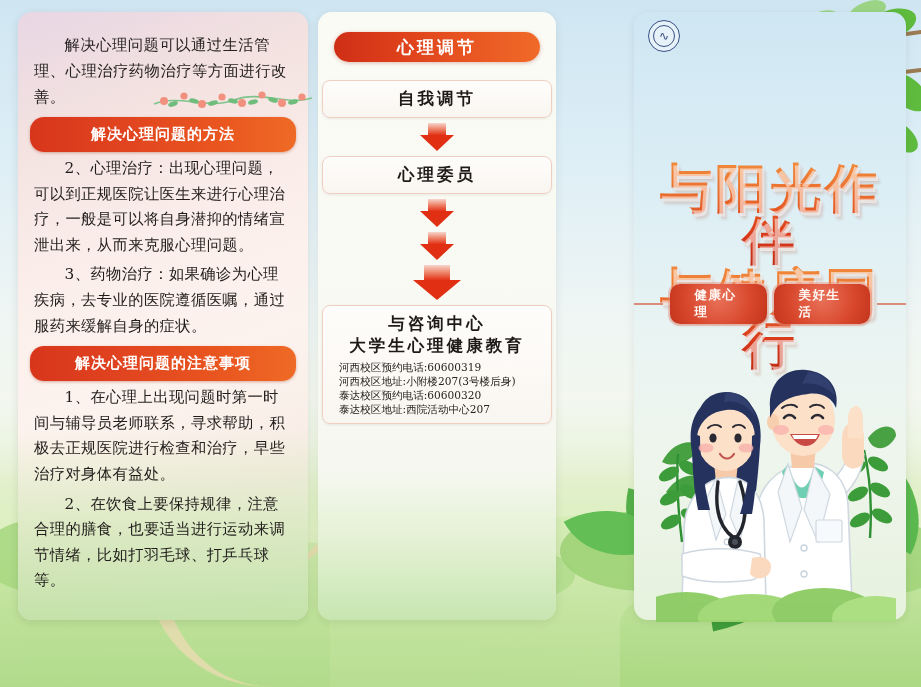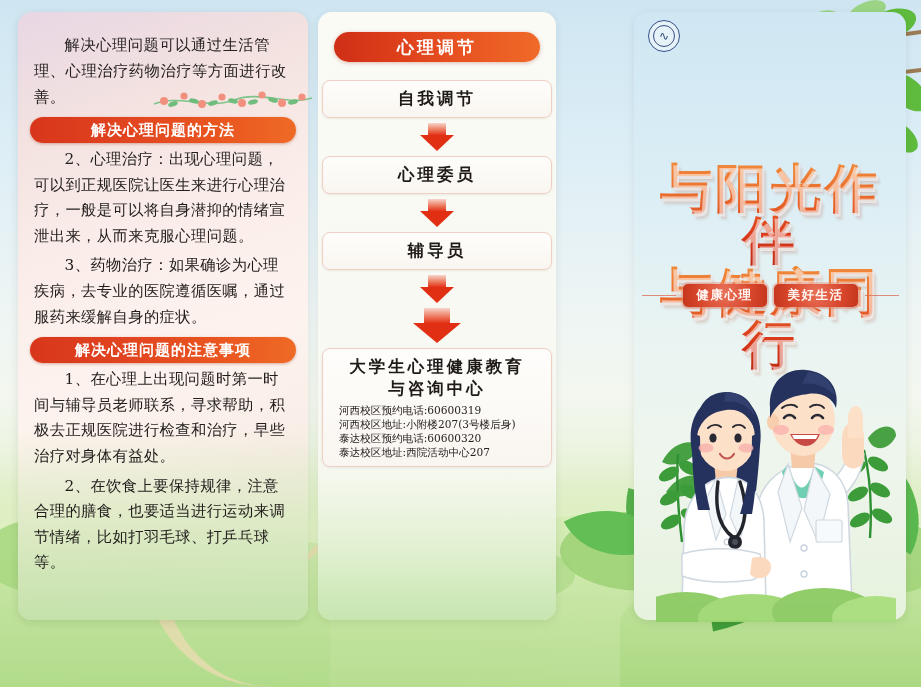--- a/index.html
+++ b/index.html
@@ -100,21 +100,21 @@
     margin:20px 18px 0 16px;
     font-family:"DejaVu Serif","Liberation Serif",serif;
     font-size:15.3px;line-height:26px;color:#262220;
     text-indent:2em;letter-spacing:.5px;
   }
   .flower-divider{
     position:absolute;left:132px;top:76px;width:166px;height:22px;z-index:4;
   }
   .sec-head{
     position:relative;z-index:4;
-    margin:7px 12px 3px 12px;height:26px;border-radius:14px;
+    margin:7px 12px 3px 12px;height:35px;border-radius:14px;
     background:linear-gradient(90deg,#d8361b 0%, #e14420 35%, #e9551f 70%, #ef6a26 100%);
     color:#fff;font-size:15px;font-weight:bold;letter-spacing:1px;
     display:flex;align-items:center;justify-content:center;
     box-shadow:0 1px 3px rgba(150,40,10,.35);
   }
   .body-text{
     position:relative;z-index:3;
     margin:4px 18px 0 16px;
     font-family:"DejaVu Serif","Liberation Serif",serif;
     font-size:15.3px;line-height:25.6px;color:#201d1b;
@@ -192,21 +192,21 @@
     -webkit-background-clip:text;background-clip:text;color:transparent;
     text-shadow:2px 3px 0 rgba(255,255,255,.55);
     filter:drop-shadow(2px 3px 1px rgba(160,70,40,.28));
   }
   .badges{
     position:absolute;left:0;top:272px;width:272px;z-index:5;
     display:flex;align-items:center;justify-content:center;gap:7px;
   }
   .rule{width:34px;height:1.5px;background:#d96a50;opacity:.75;}
   .badge{
-    padding:3px 14px;border-radius:5px;
+    padding:3px 25px;border-radius:10px;
     background:radial-gradient(circle at 50% 35%, #e9725a 0%, #d8472c 60%, #c3341c 100%);
     color:#fff8f4;font-size:12.5px;font-weight:bold;letter-spacing:1.5px;
     font-family:"DejaVu Serif","Liberation Serif",serif;
     box-shadow:0 0 0 2px rgba(232,150,130,.45), 0 1px 3px rgba(140,40,20,.3);
   }
 
   
   .doctors{position:absolute;left:22px;top:330px;width:240px;height:280px;z-index:4;}
 </style>
 </head>
@@ -316,38 +316,35 @@
 
     <div class="node">
       <div class="n-main">心理委员</div>
     </div>
 
     <div class="arrow">
       <div class="shaft"></div>
         <div class="head"></div>
     </div>
 
-    <div class="node">
-      <div class="n-main">辅导员</div>
-    </div>
 
     <div class="arrow">
       <div class="shaft"></div>
         <div class="head"></div>
     </div>
 
 
     <div class="arrow big">
       <div class="shaft"></div>
         <div class="head"></div>
     </div>
 
     <div class="node">
+      <div class="n-main">与咨询中心</div>
       <div class="n-main">大学生心理健康教育</div>
-      <div class="n-main">与咨询中心</div>
       <div class="n-lines">
         <div>河西校区预约电话:60600319</div>
         <div>河西校区地址:小附楼207(3号楼后身)</div>
         <div>泰达校区预约电话:60600320</div>
         <div>泰达校区地址:西院活动中心207</div>
       </div>
     </div>
   </div>
 
   <div class="panel" id="right-panel">

